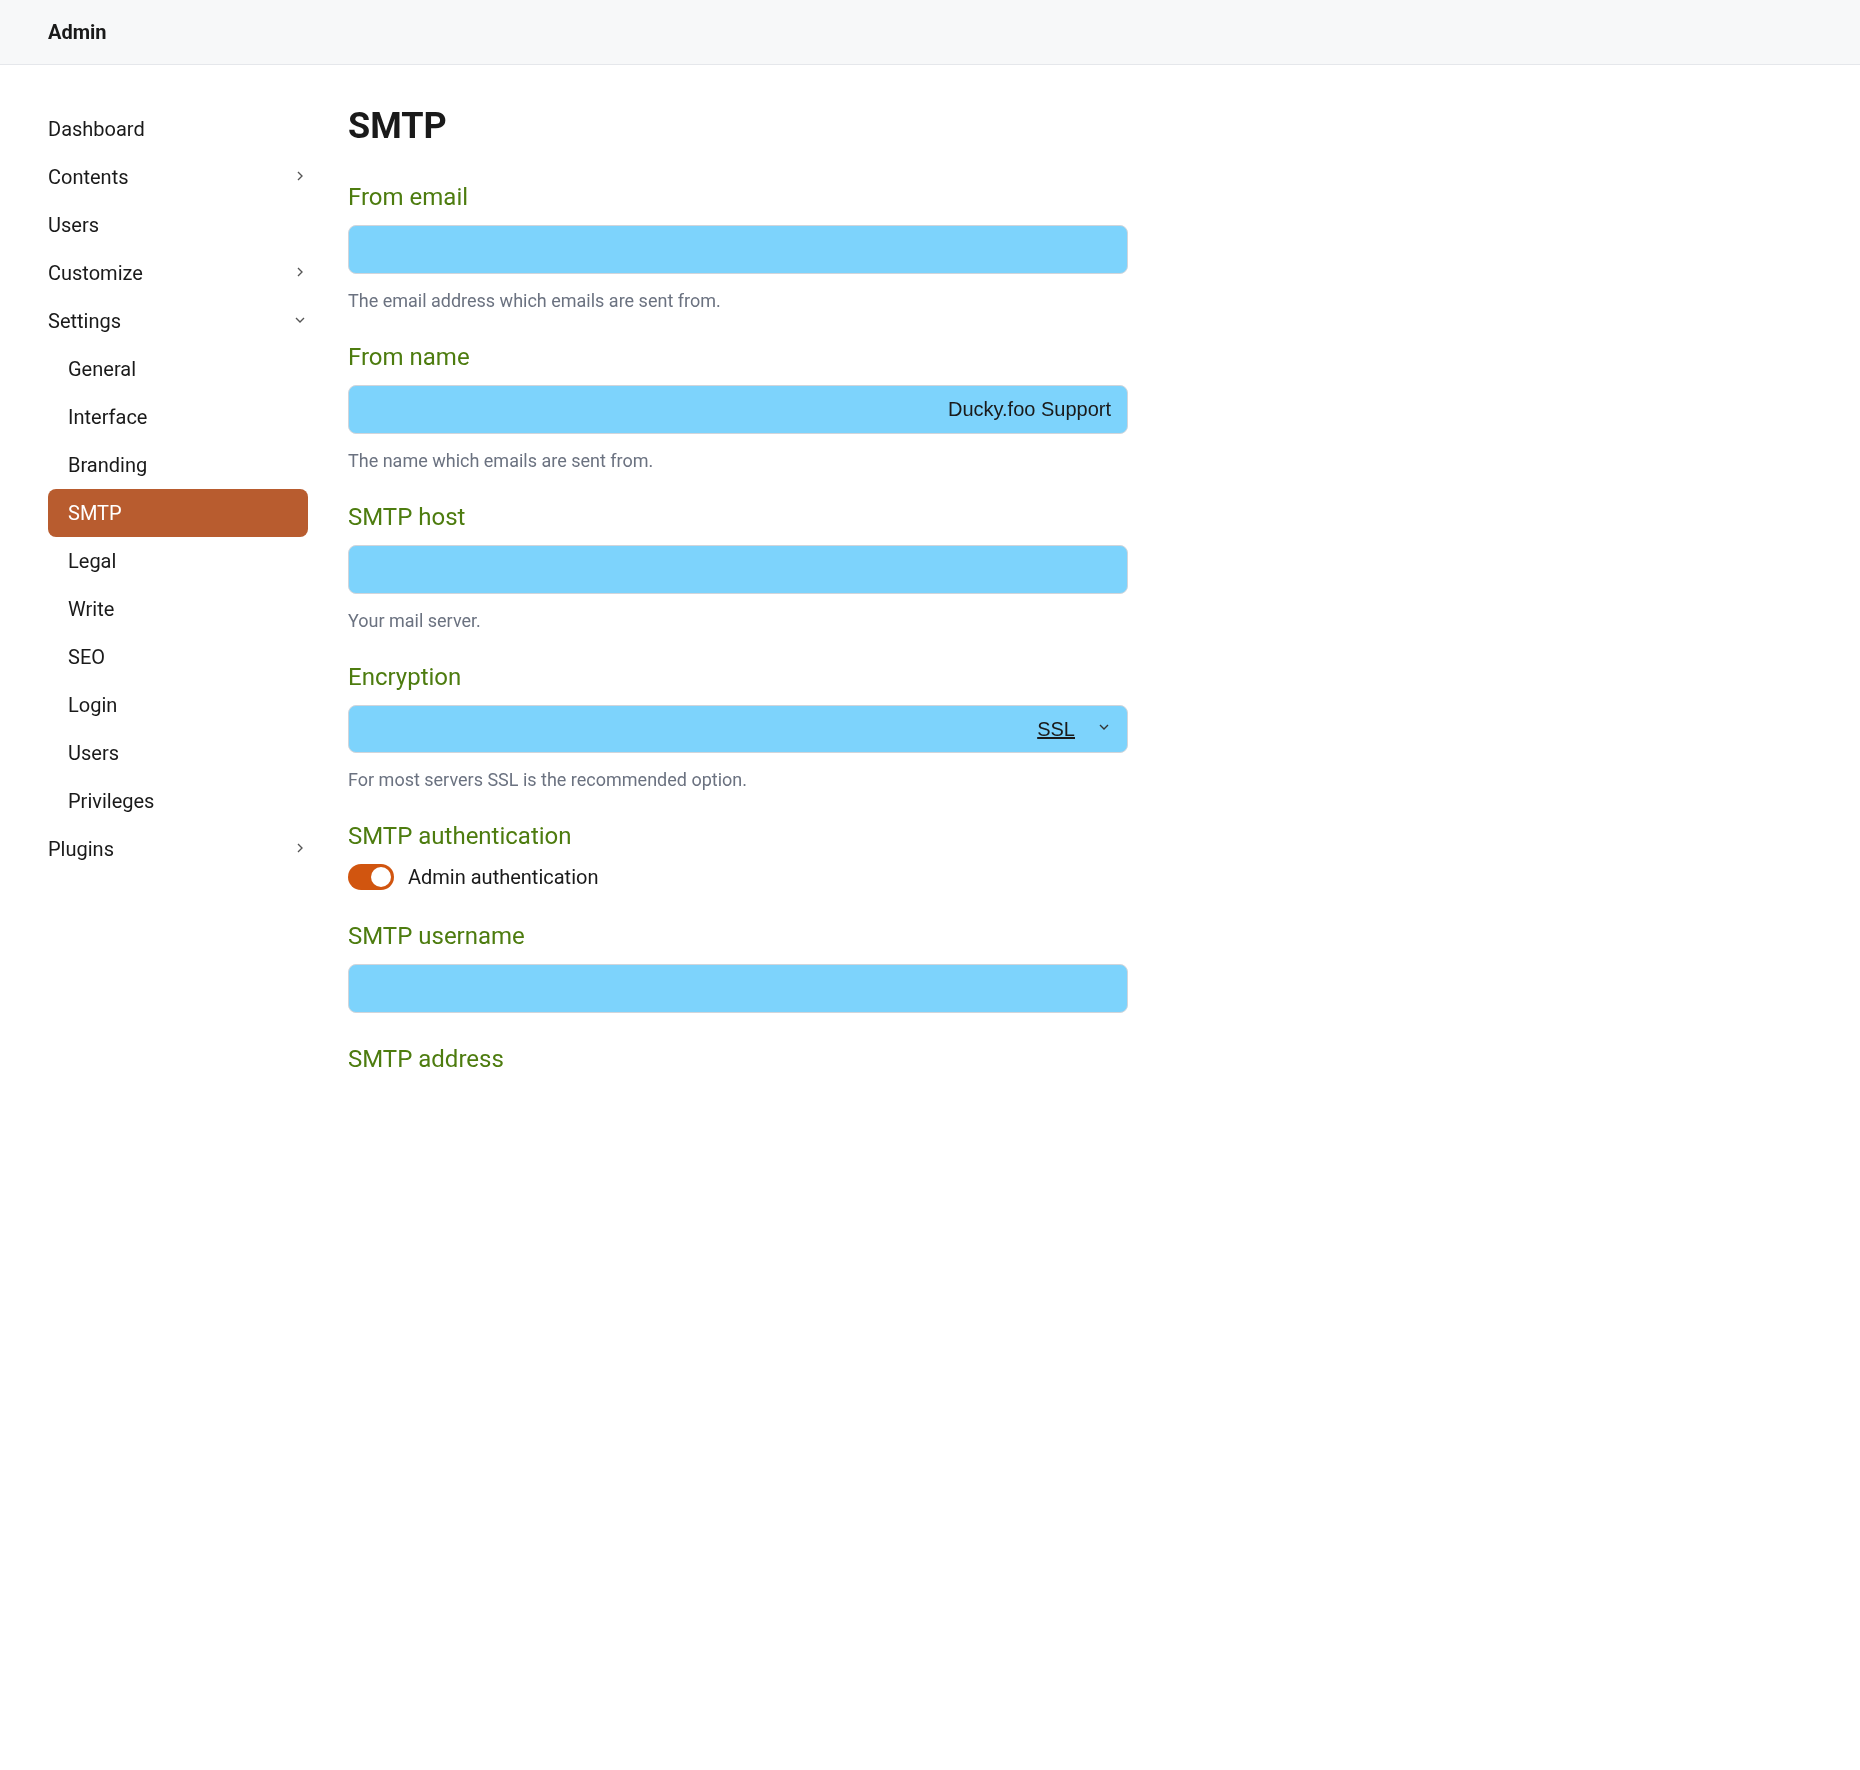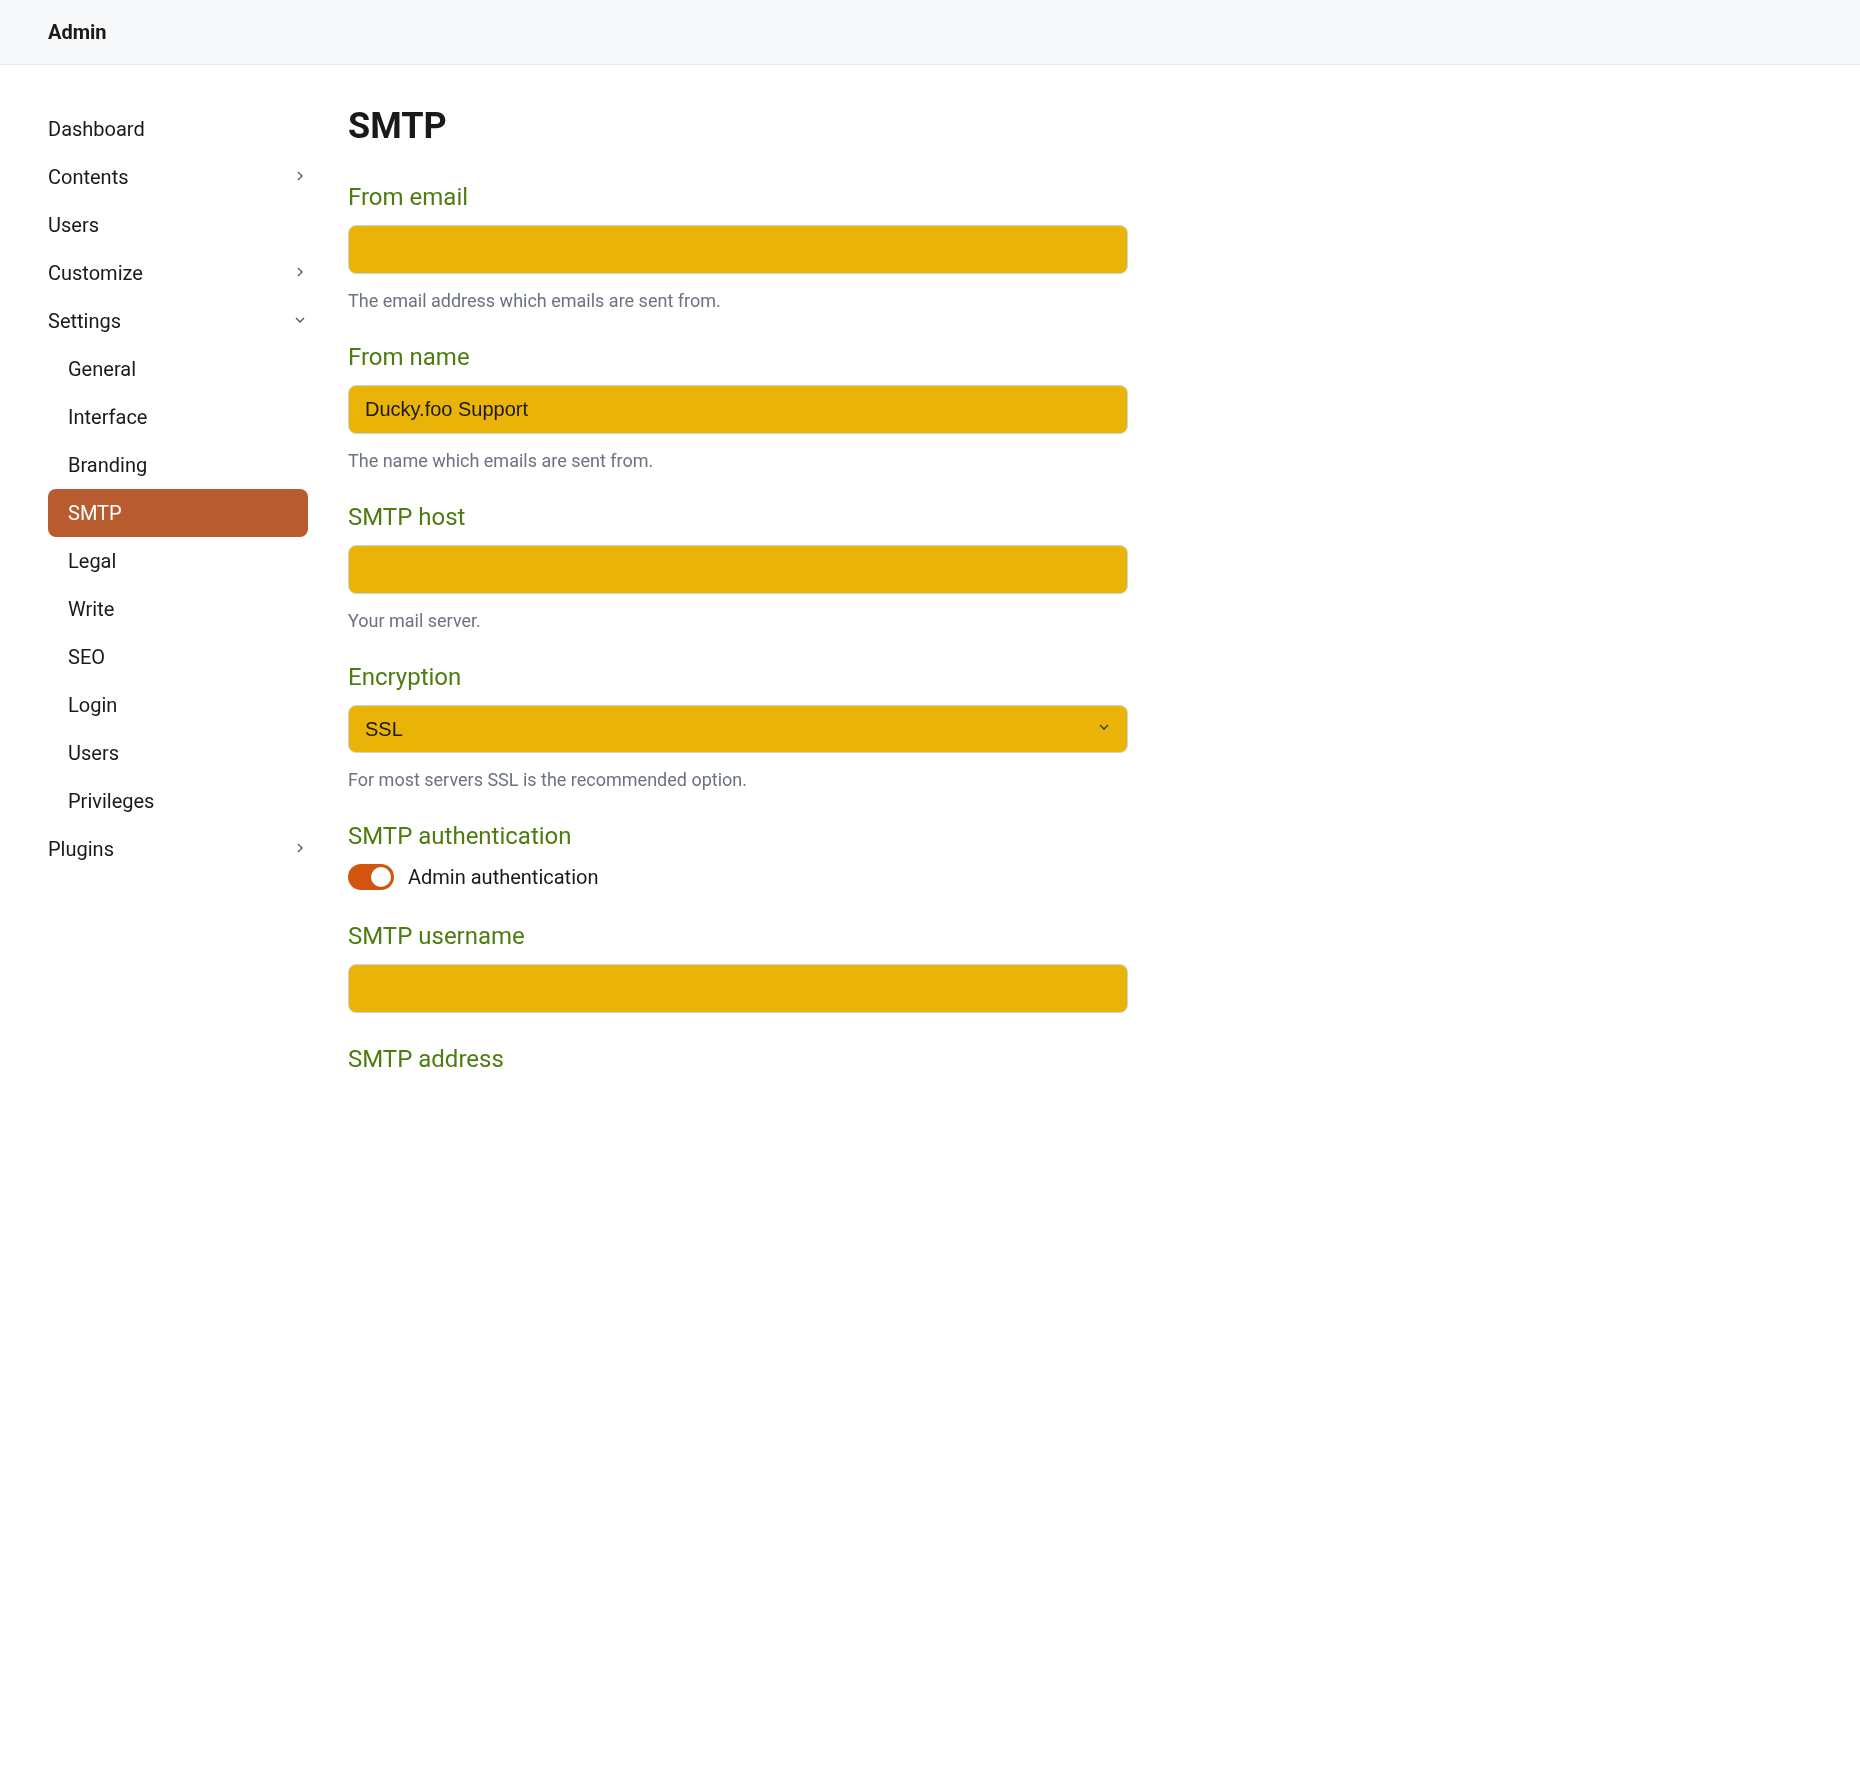--- a/index.html
+++ b/index.html
@@ -75,30 +75,32 @@
   color: #4d7c0f;
   margin-bottom: 14px;
   display: block;
 }
 .field-input, .field-select {
   width: 100%;
   padding: 12px 16px;
   font-size: 20px;
   border: 1px solid #d1d5db;
   border-radius: 8px;
-  background: #eab308;
-  color: #1a1a1a;
+  background: #7dd3fc;
+  color: #1a1a1a;
+  text-align: right;
 }
 .field-select-wrap {
   position: relative;
 }
 .field-select {
   appearance: none;
   -webkit-appearance: none;
-  padding-right: 37px;
+  padding-right: 52px;
+  text-decoration: underline;
 }
 .select-chev {
   position: absolute;
   right: 16px;
   top: 50%;
   transform: translateY(-50%);
   pointer-events: none;
   color: #333;
 }
 .field-help {

